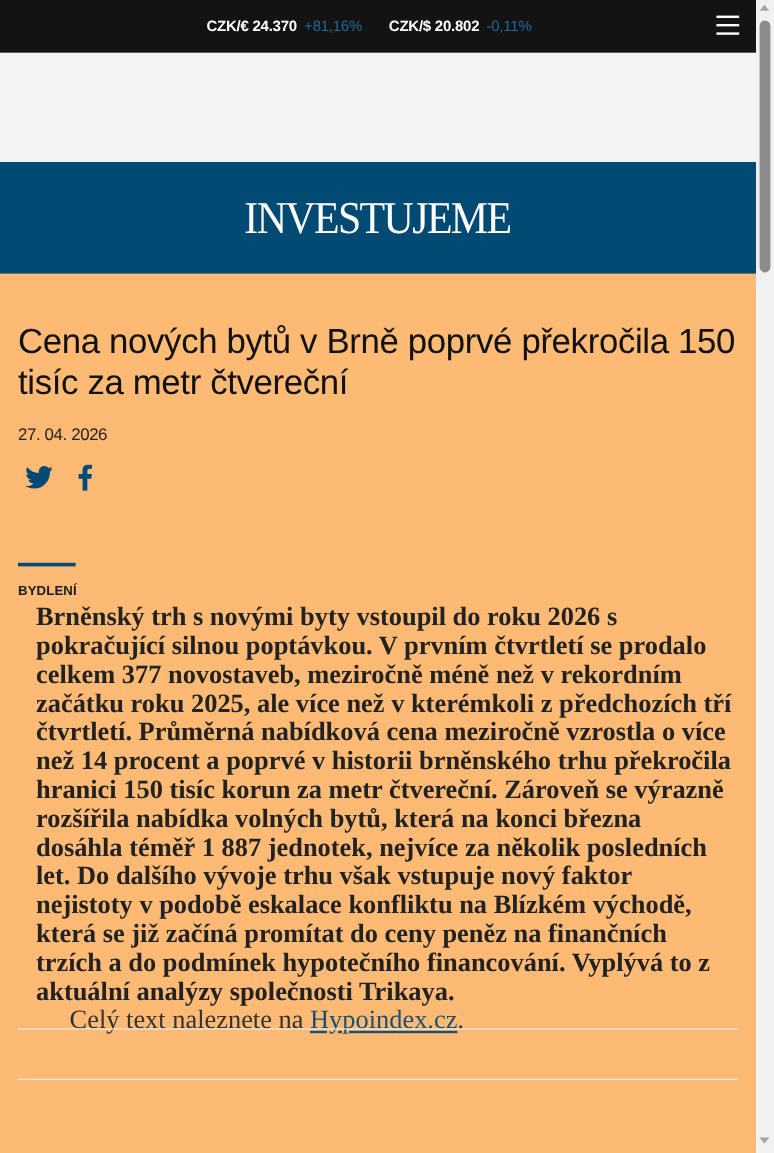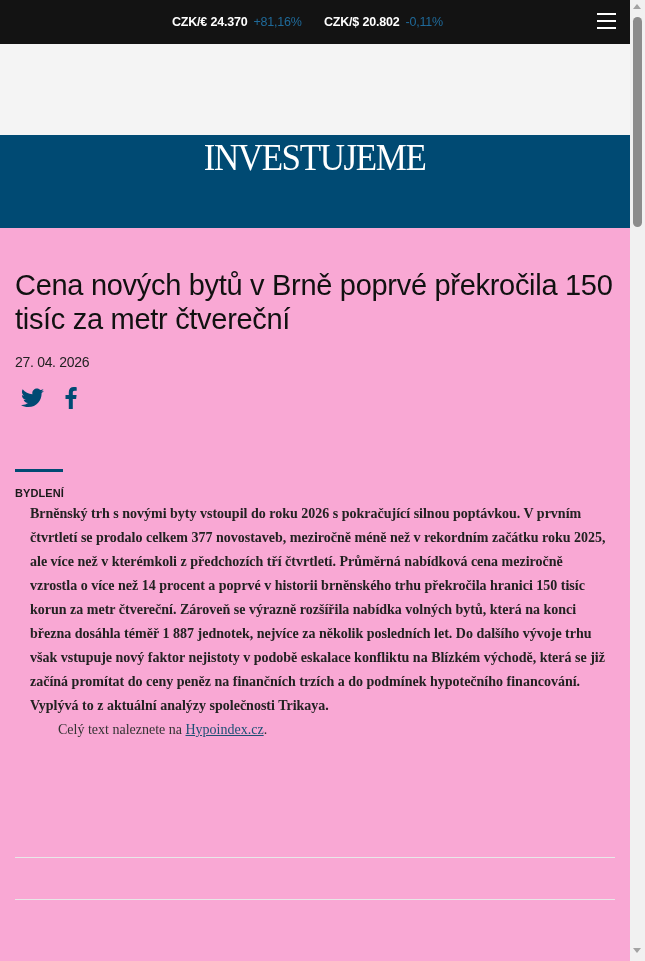--- a/index.html
+++ b/index.html
@@ -1,48 +1,48 @@
 <!DOCTYPE html>
 <html><head>
   <meta charset="utf-8">
   <style>
     * { box-sizing: border-box; margin: 0; padding: 0; }
     html, body { width: 645px; height: 961px; overflow: hidden; background: #ffffff; }
     body { position: relative; font-family: "Liberation Sans", sans-serif; color: #1a1a1a; }
 
-    .page { position: absolute; left: 0; top: 0; width: 630px; height: 961px; overflow: hidden; background: #f9a8d4; }
+    .page { position: absolute; left: 0; top: 0; width: 630px; height: 961px; overflow: hidden; background: #fdba74; }
 
     
     .topbar { position: absolute; left: 0; top: 0; width: 630px; height: 44px; background: #131313; }
     .ticker { position: absolute; top: 0; height: 44px; display: flex; align-items: center; font-size: 12.5px; letter-spacing: -0.2px; }
     .ticker .pair { color: #ffffff; font-weight: bold; }
     .ticker .chg { color: #1f6a9a; margin-left: 6px; }
     .ticker.eur { left: 172px; }
     .ticker.usd { left: 324px; text-align: center; }
     .hamburger { position: absolute; left: 597px; top: 13px; width: 19px; height: 18px; cursor: pointer; }
     .hamburger span { display: block; height: 2px; background: #fff; margin-bottom: 5px; }
 
     
     .grayband { position: absolute; left: 0; top: 44px; width: 630px; height: 91px; background: #f4f4f4; }
 
     
-    .banner { position: absolute; left: 0; top: 135px; width: 630px; height: 93px; background: #004a73; display: flex; align-items: flex-start; justify-content: center; }
+    .banner { position: absolute; left: 0; top: 135px; width: 630px; height: 93px; background: #004a73; display: flex; align-items: center; justify-content: center; }
     .logo { color: #ffffff; font-family: "Liberation Serif", serif; font-size: 38px; letter-spacing: -1.5px; transform: scaleX(0.92); margin-left: 0px; }
 
     
     .title { position: absolute; left: 15px; top: 268px; width: 605px; font-size: 29px; line-height: 34px; font-weight: normal; color: #111; letter-spacing: -0.3px; }
     .date { position: absolute; left: 15px; top: 354px; font-size: 14px; color: #222; letter-spacing: -0.3px; }
     .social { position: absolute; left: 21px; top: 387px; display: flex; align-items: center; }
     .social .ico { display: inline-block; cursor: pointer; }
     .social .tw { width: 23px; height: 20px; }
     .social .fb { width: 14px; height: 22px; margin-left: 20px; }
     .category { position: absolute; left: 15px; top: 447px; font-size: 11px; font-weight: bold; color: #1a1a1a; letter-spacing: 0.1px; cursor: pointer; margin-top: 40px; }
     .category-underline { position: absolute; left: 15px; top: 469px; width: 48px; height: 3px; background: #004a73; }
 
-    .body-text { position: absolute; left: 30px; top: 502px; width: 580px; font-family: "Liberation Serif", serif; font-size: 14px; line-height: 24px; color: #222; }
+    .body-text { position: absolute; left: 30px; top: 502px; width: 580px; font-family: "Liberation Serif", serif; font-size: 22px; line-height: 24px; color: #222; }
     .body-text .bold { font-weight: bold; }
     .body-text .plain { font-weight: normal; color: #333; margin-left: 28px; }
     .body-text a { color: #1c4f74; text-decoration: underline; cursor: pointer; }
 
     .divider { position: absolute; left: 15px; width: 600px; height: 1px; background: #e8e8e8; }
     .divider.d1 { top: 857px; }
     .divider.d2 { top: 899px; }
 
     
     .scrollbar { position: absolute; left: 630px; top: 0; width: 15px; height: 961px; background: #f1f1f1; }

